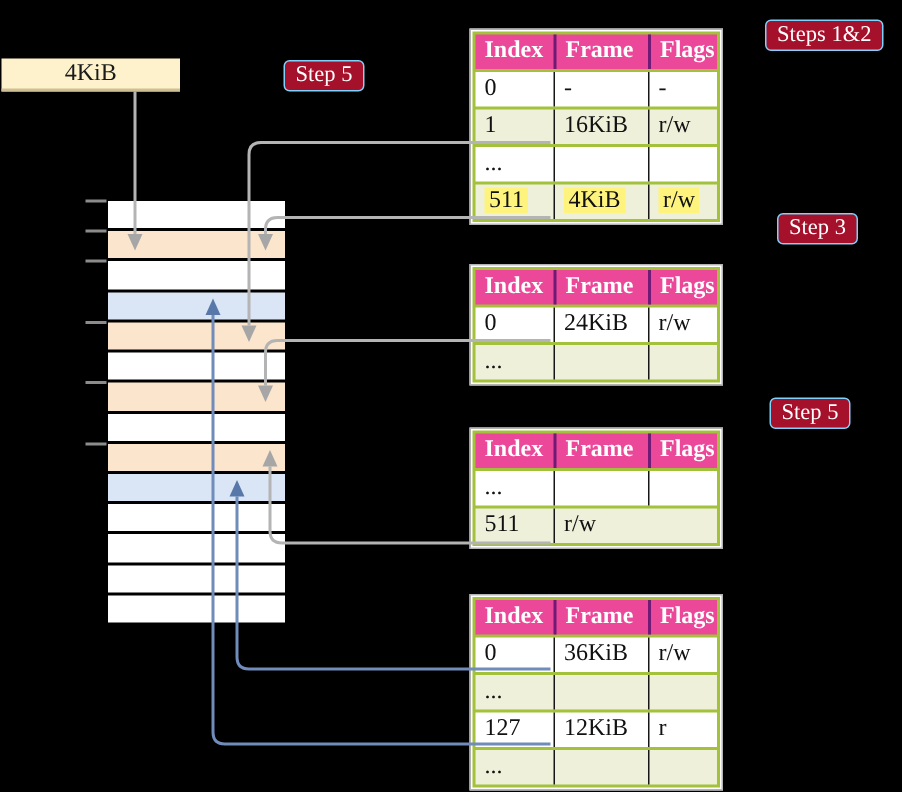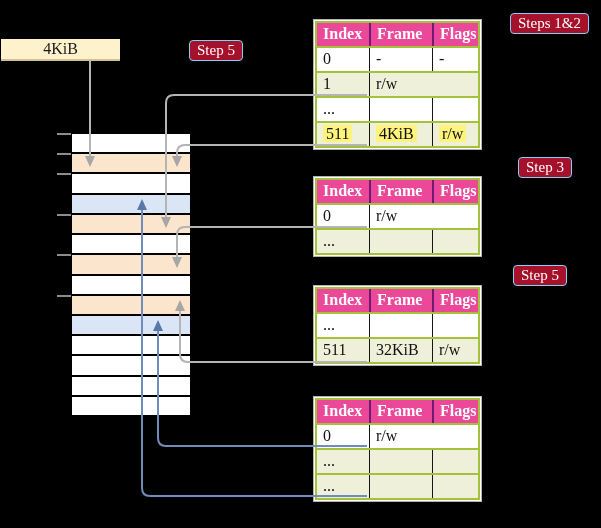--- a/index.html
+++ b/index.html
@@ -13,21 +13,21 @@
     background:#fdf2cc;border-bottom:2px solid #cfc094;
     color:#1a1a1a;text-align:center;font-size:16px;line-height:20px;
   }
   
   .step{
     position:absolute;background:#a5102b;border:1px solid #7dd3fc;border-radius:4px;
     color:#fff;font-size:15px;line-height:17px;padding:1px 7px;white-space:nowrap;
   }
   #step0{left:189px;top:40px}
   #steps12{left:510px;top:13px}
-  #step3{left:518px;top:157px}
+  #step3{left:518px;top:142px}
   #step4{left:513px;top:265px}
   
   .ptable{position:absolute;left:313px;border:1px solid #b3b3b3;background:#fff;padding:1px;}
   #pt1{top:19px}#pt2{top:176px}#pt3{top:285px}#pt4{top:396px}
   .ptable-inner{background:#a3c13a;padding:2px;display:flex;flex-direction:column;gap:2px;}
   .prow{display:grid;grid-template-columns:52px 63px 46px;height:23px;}
   .prow.header{background:#ec4899;color:#fff;font-weight:bold;}
   .prow.header .pcell{border-left:2px solid #701a75;}
   .prow.header .pcell:first-child{border-left:none;}
   .prow.body .pcell{border-left:1px solid #161616;color:#111;}
@@ -93,20 +93,21 @@
         <div class="pcell">Frame</div>
         <div class="pcell">Flags</div>
       </div>
       <div class="prow body white">
         <div class="pcell">0</div>
         <div class="pcell">-</div>
         <div class="pcell">-</div>
       </div>
       <div class="prow body shaded">
         <div class="pcell">1</div>
+        <div class="pcell">16KiB</div>
         <div class="pcell">r/w</div>
       </div>
       <div class="prow body white">
         <div class="pcell">...</div>
         <div class="pcell"></div>
         <div class="pcell"></div>
       </div>
       <div class="prow body shaded">
         <div class="pcell"><span class="hl">511</span></div>
         <div class="pcell"><span class="hl">4KiB</span></div>
@@ -117,20 +118,21 @@
 
   <div class="ptable" id="pt2">
     <div class="ptable-inner">
       <div class="prow header">
         <div class="pcell">Index</div>
         <div class="pcell">Frame</div>
         <div class="pcell">Flags</div>
       </div>
       <div class="prow body white">
         <div class="pcell">0</div>
+        <div class="pcell">24KiB</div>
         <div class="pcell">r/w</div>
       </div>
       <div class="prow body shaded">
         <div class="pcell">...</div>
         <div class="pcell"></div>
         <div class="pcell"></div>
       </div>
     </div>
   </div>
 
@@ -141,41 +143,46 @@
         <div class="pcell">Frame</div>
         <div class="pcell">Flags</div>
       </div>
       <div class="prow body white">
         <div class="pcell">...</div>
         <div class="pcell"></div>
         <div class="pcell"></div>
       </div>
       <div class="prow body shaded">
         <div class="pcell">511</div>
-        <div class="pcell">32KiB</div>
         <div class="pcell">r/w</div>
       </div>
     </div>
   </div>
 
   <div class="ptable" id="pt4">
     <div class="ptable-inner">
       <div class="prow header">
         <div class="pcell">Index</div>
         <div class="pcell">Frame</div>
         <div class="pcell">Flags</div>
       </div>
       <div class="prow body white">
         <div class="pcell">0</div>
-        <div class="pcell">r/w</div>
-      </div>
-      <div class="prow body shaded">
-        <div class="pcell">...</div>
-        <div class="pcell"></div>
-        <div class="pcell"></div>
+        <div class="pcell">36KiB</div>
+        <div class="pcell">r/w</div>
+      </div>
+      <div class="prow body shaded">
+        <div class="pcell">...</div>
+        <div class="pcell"></div>
+        <div class="pcell"></div>
+      </div>
+      <div class="prow body white">
+        <div class="pcell">127</div>
+        <div class="pcell">12KiB</div>
+        <div class="pcell">r</div>
       </div>
       <div class="prow body shaded">
         <div class="pcell">...</div>
         <div class="pcell"></div>
         <div class="pcell"></div>
       </div>
     </div>
   </div>
 
   <svg id="overlay" width="601" height="528" viewBox="0 0 601 528">

